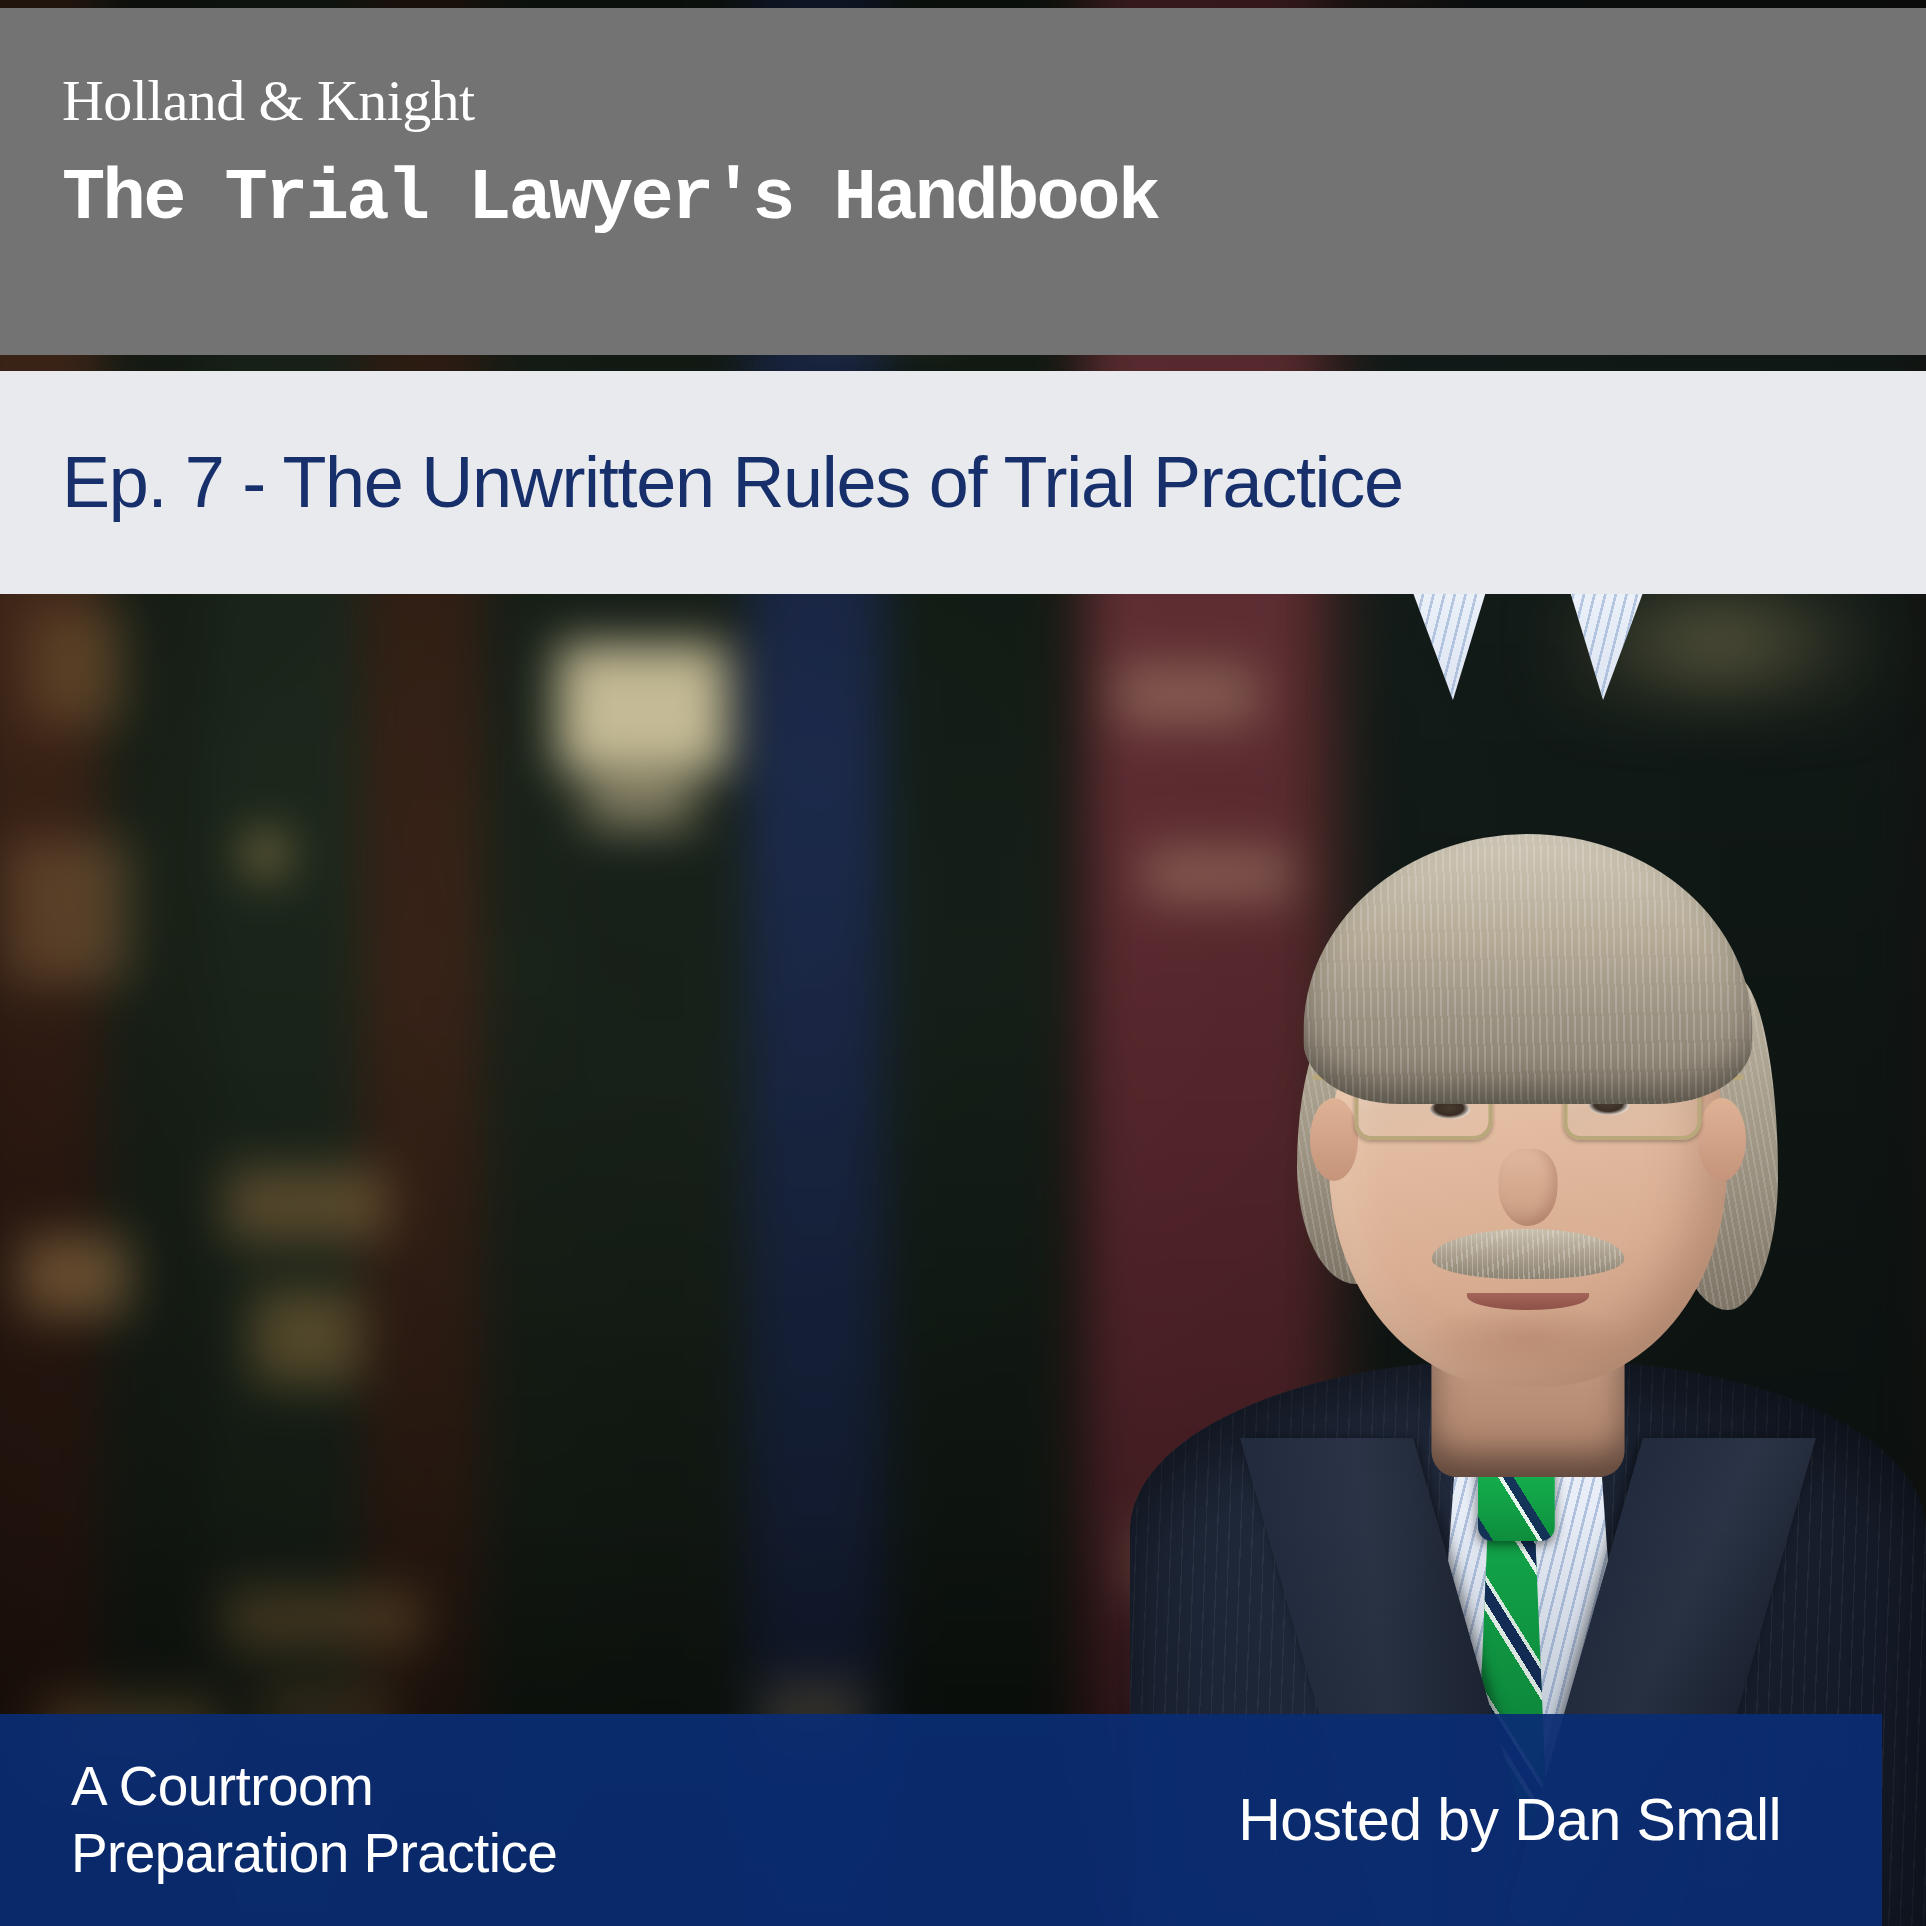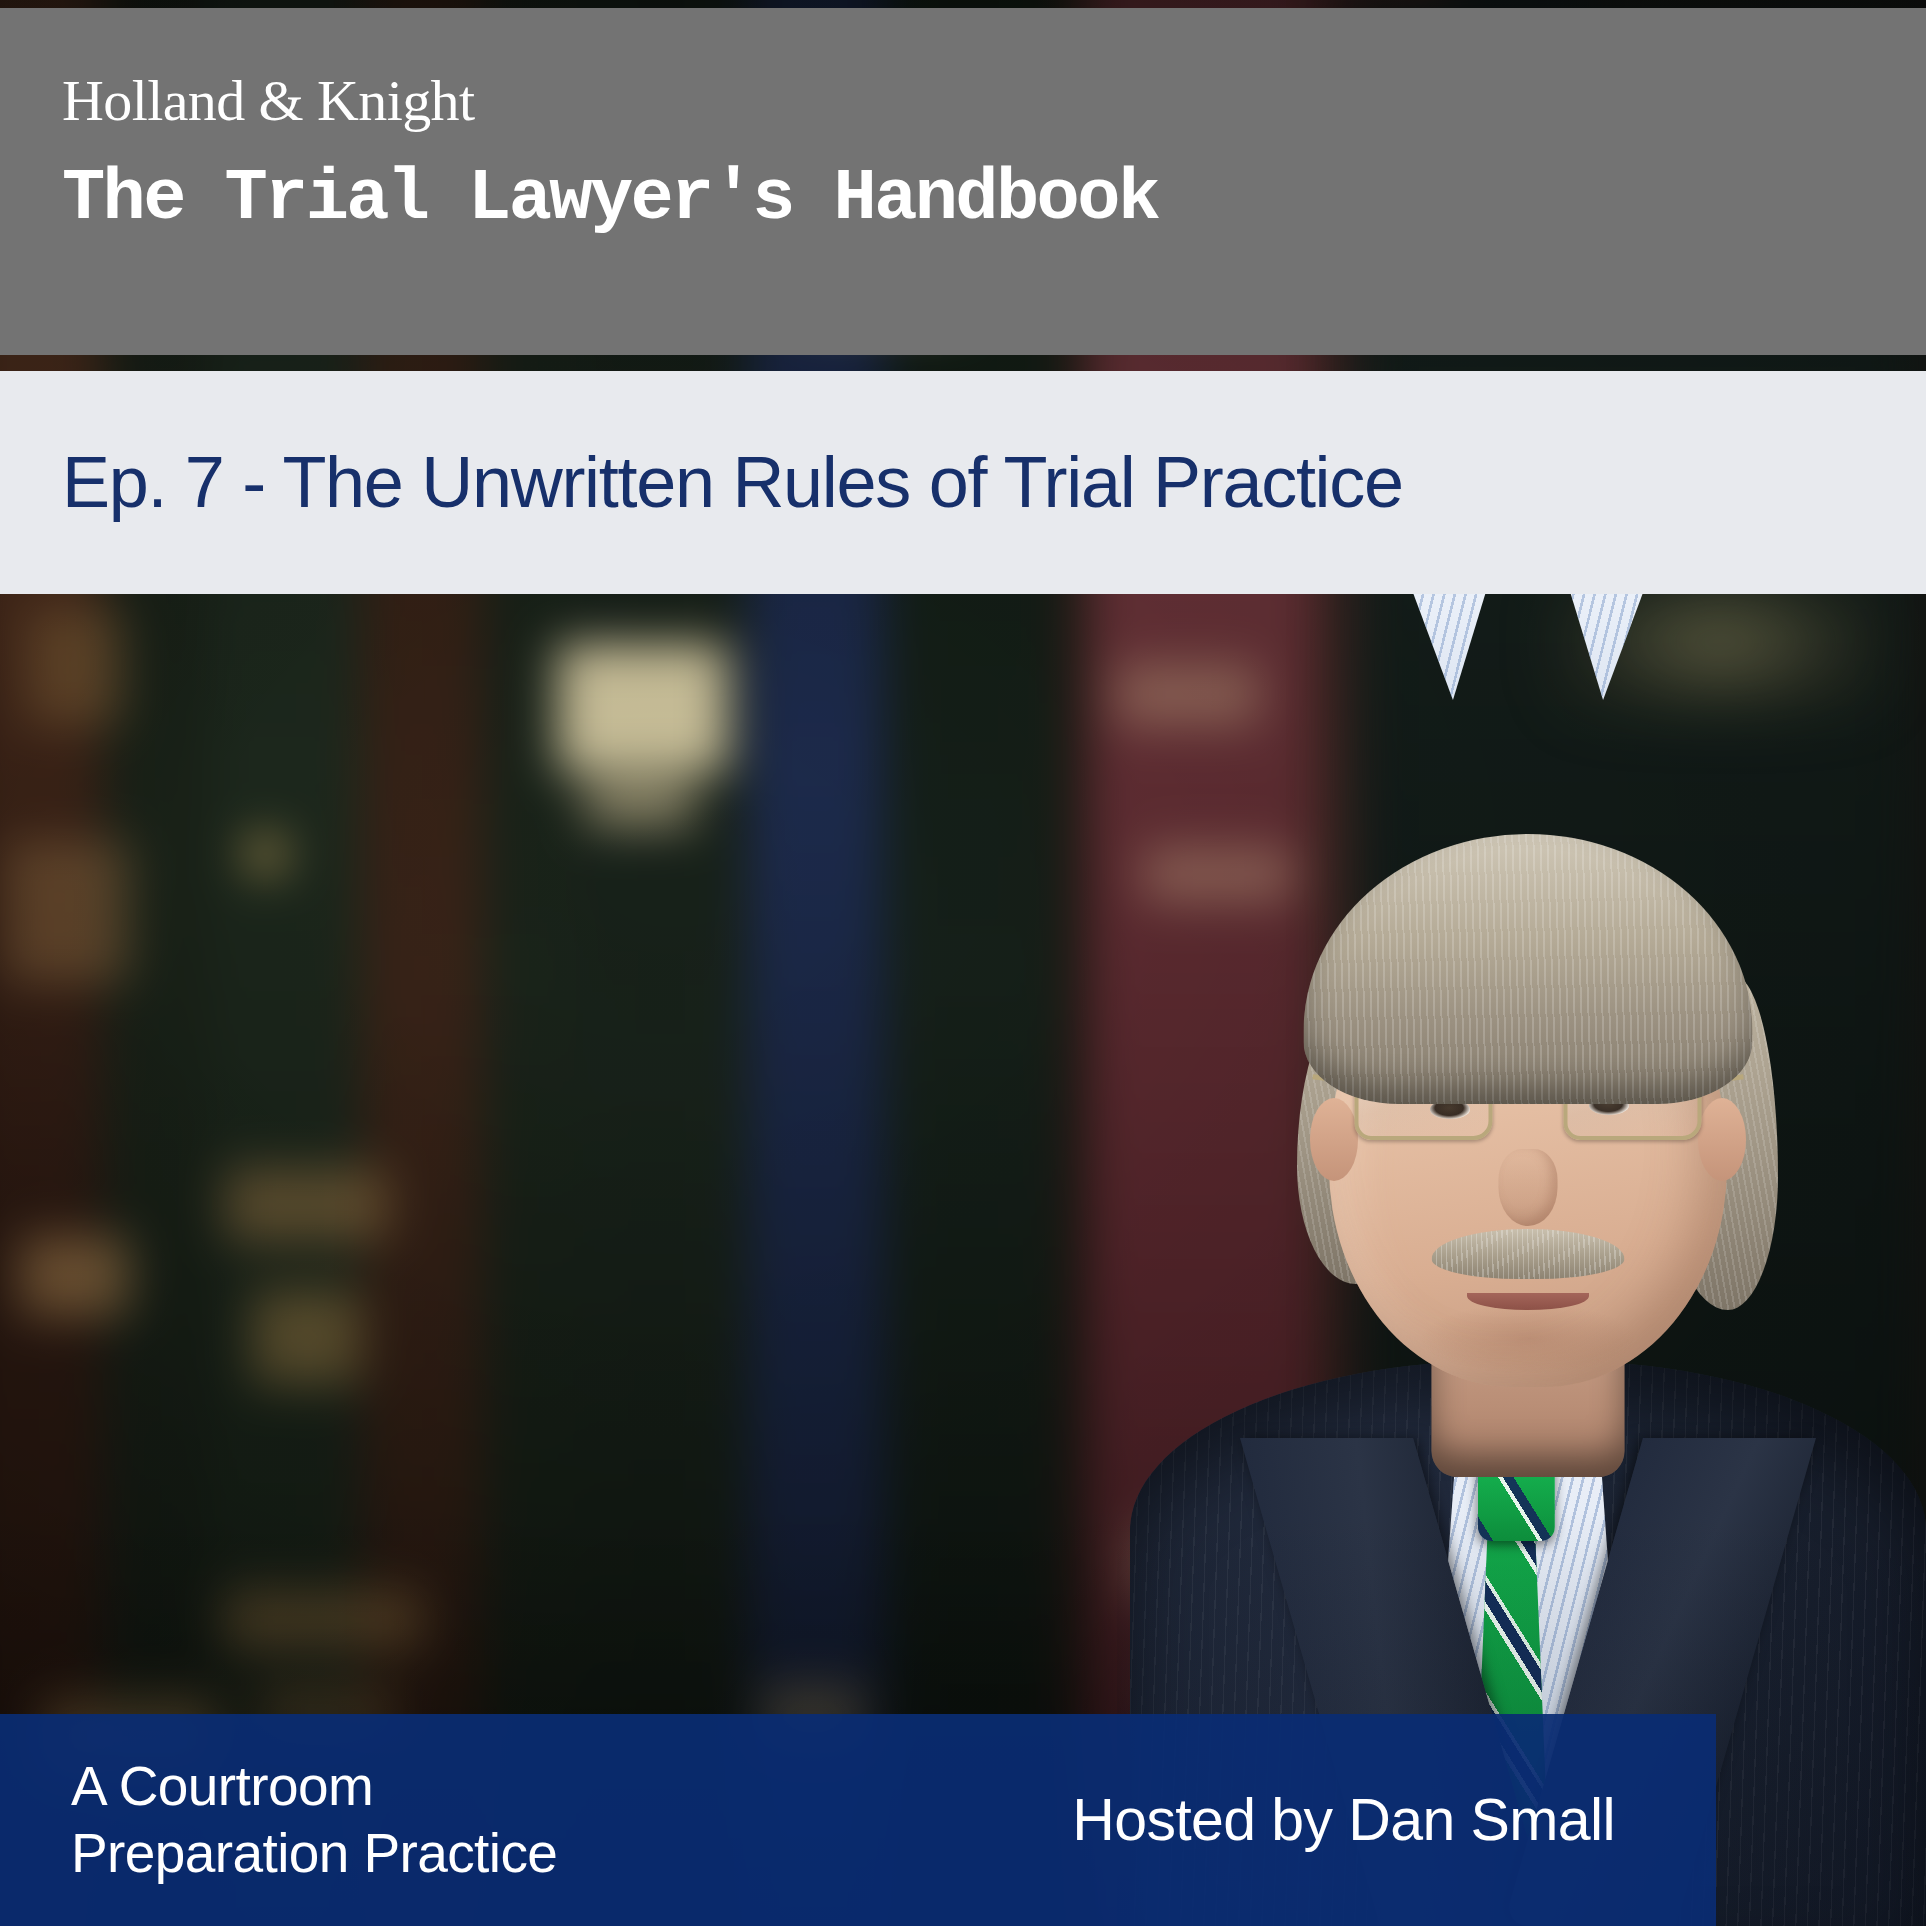--- a/index.html
+++ b/index.html
@@ -285,21 +285,21 @@
     font-family:"Liberation Sans", sans-serif;
     font-weight:normal;
     font-size:72px;
     letter-spacing:-1.3px;
     line-height:1.1;
     white-space:nowrap;
   }
 
   
   .footer-band {
-    position:absolute; left:0; bottom:0; width:1716px; height:212px;
+    position:absolute; left:0; bottom:0; width:1882px; height:212px;
     background:rgba(10,44,115,.93);
     display:flex; align-items:center; justify-content:space-between;
     padding:0 62px 0 71px;
   }
   .footer-tagline {
     color:#ffffff;
     font-size:55px;
     font-weight:normal;
     line-height:1.22;
     letter-spacing:-0.6px;

